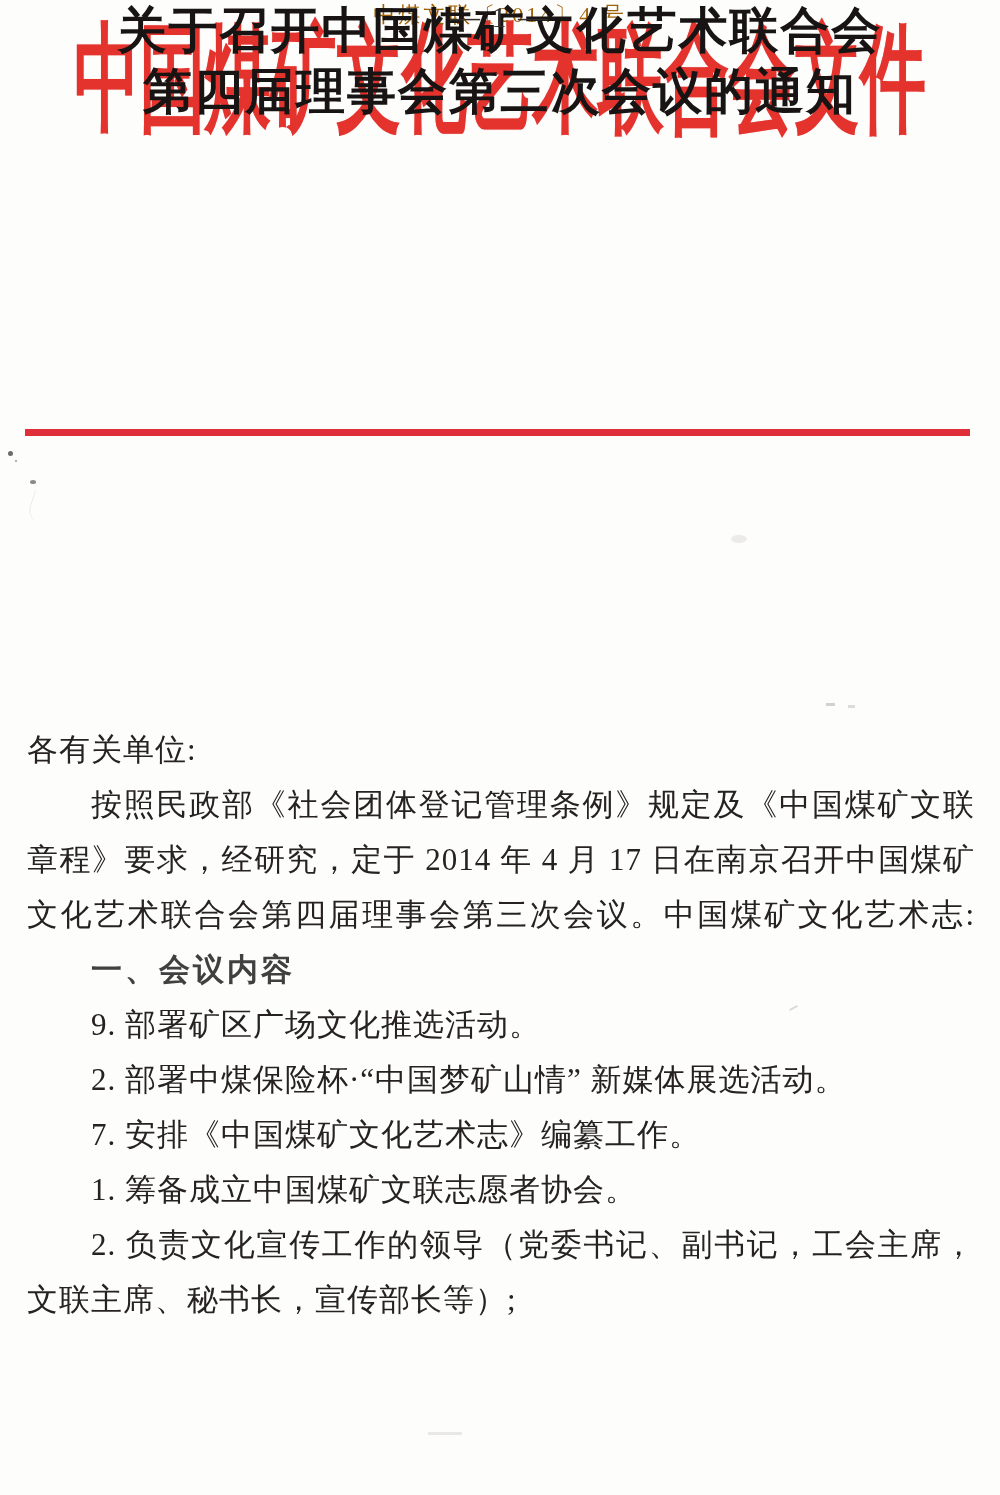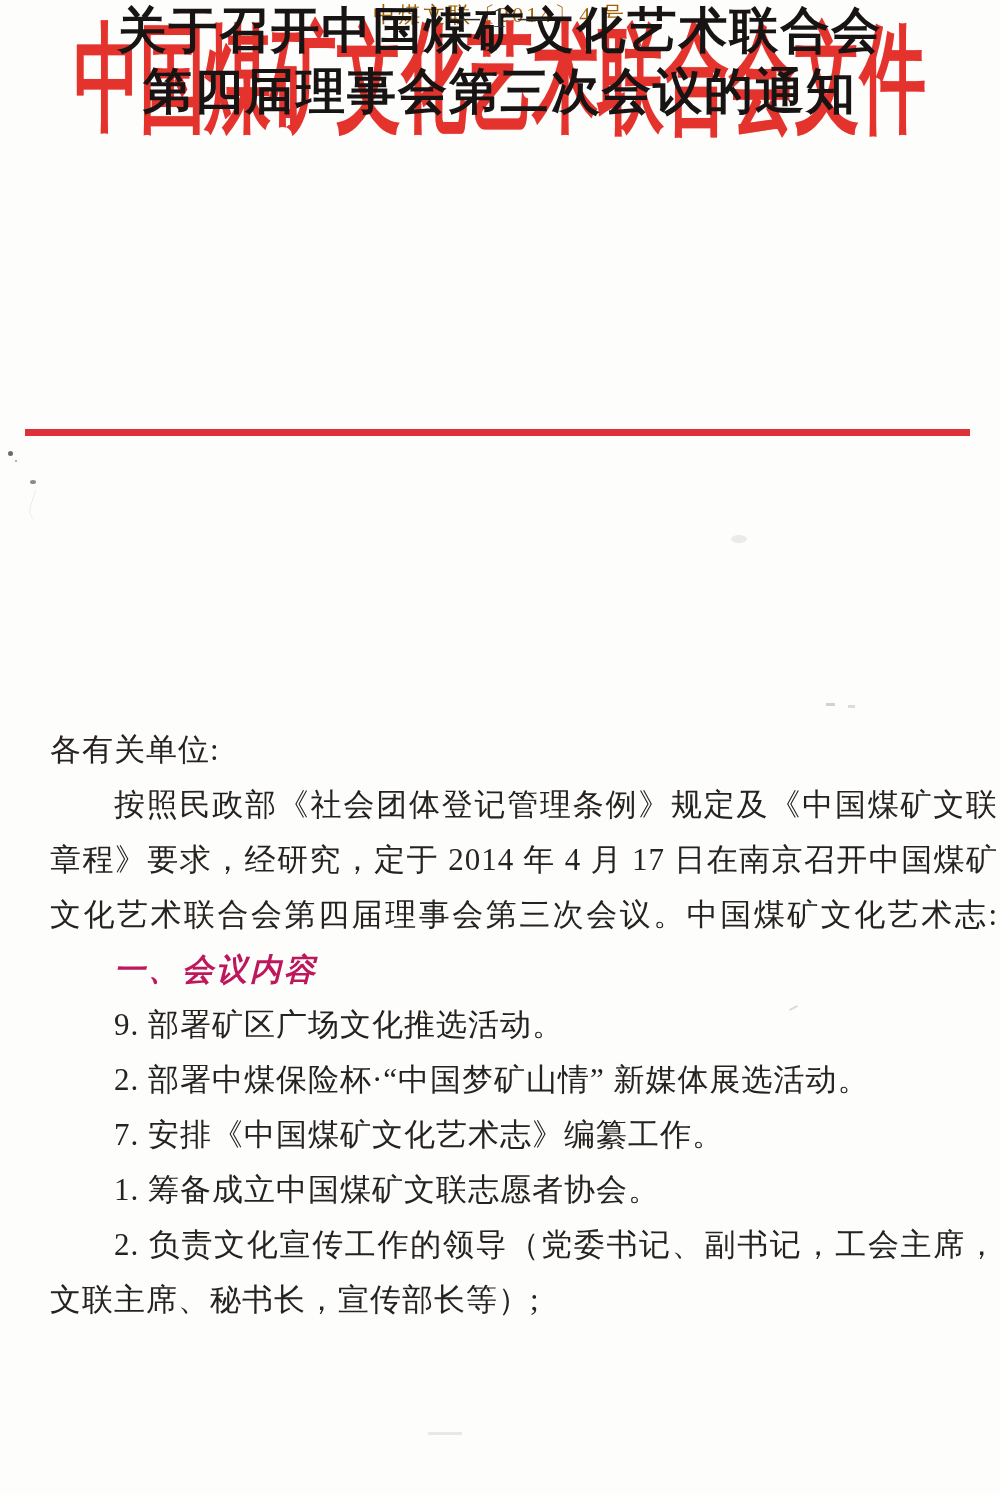--- a/index.html
+++ b/index.html
@@ -44,31 +44,31 @@
 
   
   .doc-title {
     position:absolute; left:0; right:0; top:540;
     text-align:center;
     font-size:49px; font-weight:bold; letter-spacing:2px;
     line-height:61px; color:#171413;
   }
 
   
-  .body-block { position:absolute; left:27px; top:722px; width:948px;margin-left:23px; }
+  .body-block { position:absolute; left:27px; top:722px; width:948px; }
   .ln {
     height:55px; line-height:56px;
     font-size:31px; letter-spacing:1px;
     white-space:nowrap;
   }
   .ind { text-indent:64px; }
   .just { white-space:normal; text-align:justify; text-align-last:justify; }
   .hd {
     font-family:"Liberation Sans","DejaVu Sans",sans-serif;
-    font-weight:700; letter-spacing:3px; color:#be185d;font-style:italic;
+    font-weight:700; letter-spacing:3px; color:#404040;
   }
 
   
   .page-number {
     position:absolute; left:0; right:0; top:1441; height:42;
     text-align:center; font-size:30px; letter-spacing:2px; color:#34302e;
   }
 
   
   .speck { position:absolute; border-radius:50%; }

